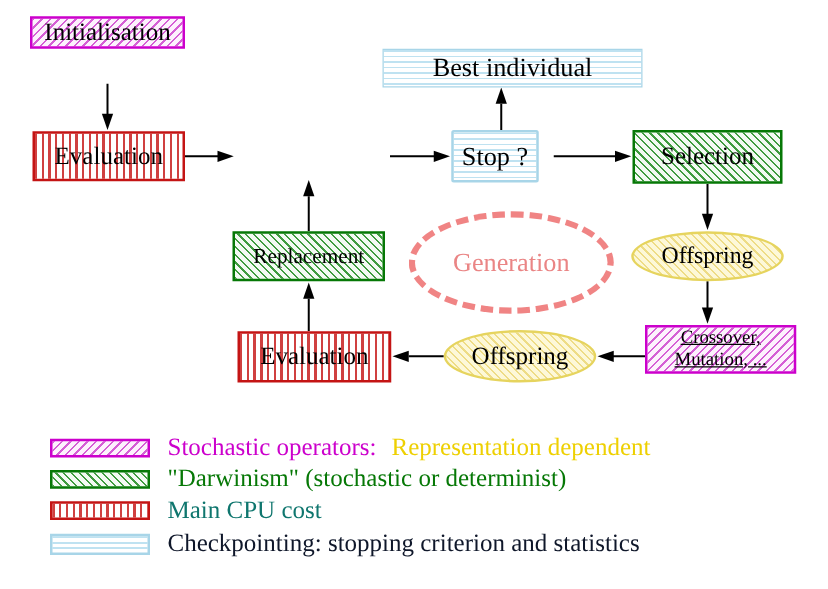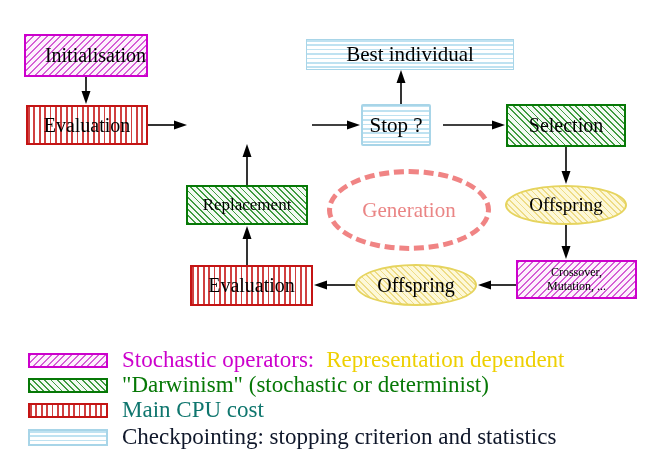--- a/index.html
+++ b/index.html
@@ -34,21 +34,21 @@
   }
   .generation-ellipse{
     position:absolute;box-sizing:border-box;border:5px dashed #f08484;border-radius:50%;
     display:flex;align-items:center;justify-content:center;
     color:#ea8585;font-size:21px;
   }
   .arrows{position:absolute;left:0;top:0;width:662px;height:471px;}
   .arrows line{stroke:#000;stroke-width:1.6;}
   .arrows polygon{fill:#000;}
   
-  .legend-row{position:absolute;left:28px;display:flex;align-items:center;font-size:23px;}
+  .legend-row{position:absolute;left:40px;display:flex;align-items:center;font-size:20px;}
   .legend-swatch{box-sizing:border-box;width:80px;height:15px;flex:0 0 80px;}
   .legend-text{margin-left:14px;white-space:nowrap;}
   .lg-magenta{color:#cc00cc;}
   .lg-gold{color:#eed002;margin-left:12px;}
   .lg-green{color:#067806;}
   .lg-red{color:#0f766e;}
   .lg-blue{color:#0f172a;}
 </style>
 </head>
 <body>
@@ -95,21 +95,21 @@
     <g>
       <line x1="247" y1="265" x2="247" y2="239"></line>
         <polygon points="247,226 242.5,239 251.5,239"></polygon>
     </g>
     <g>
       <line x1="247" y1="185" x2="247" y2="157"></line>
         <polygon points="247,144 242.5,157 251.5,157"></polygon>
     </g>
   </svg>
 
-  <div class="node magenta-hatch" style="left:24px;top:34px;width:124px;height:43px;justify-content:flex-end;">
+  <div class="node magenta-hatch" style="left:24px;top:13px;width:124px;height:26px;">
     <span>Initialisation</span>
   </div>
 
   <div class="node red-stripes" style="left:26px;top:105px;width:122px;height:40px;">
     <span>Evaluation</span>
   </div>
 
   <div class="node blue-stripes" style="left:306px;top:39px;width:208px;height:31px;font-size:21px;border-width:1.5px;">
     <span>Best individual</span>
   </div>
@@ -136,21 +136,21 @@
   </div>
 
   <div class="node red-stripes" style="left:190px;top:265px;width:123px;height:41px;">
     <span>Evaluation</span>
   </div>
 
   <div class="node yellow-ellipse" style="left:355px;top:264px;width:122px;height:42px;">
     <span>Offspring</span>
   </div>
 
-  <div class="node magenta-hatch" style="left:516px;top:260px;width:121px;height:39px;font-size:12px;line-height:1.15;flex-direction:column;">
+  <div class="node magenta-hatch" style="left:516px;top:260px;width:121px;height:39px;font-size:15px;line-height:1.15;flex-direction:column;text-decoration:underline;">
     <span>Crossover,</span>
     <span>Mutation, ...</span>
   </div>
 
   <div class="legend-row" style="top:347px;">
     <div class="legend-swatch magenta-hatch"></div>
     <span class="legend-text lg-magenta">Stochastic operators:</span>
     <span class="legend-text lg-gold" style="margin-left:12px;">Representation dependent</span>
   </div>
 

